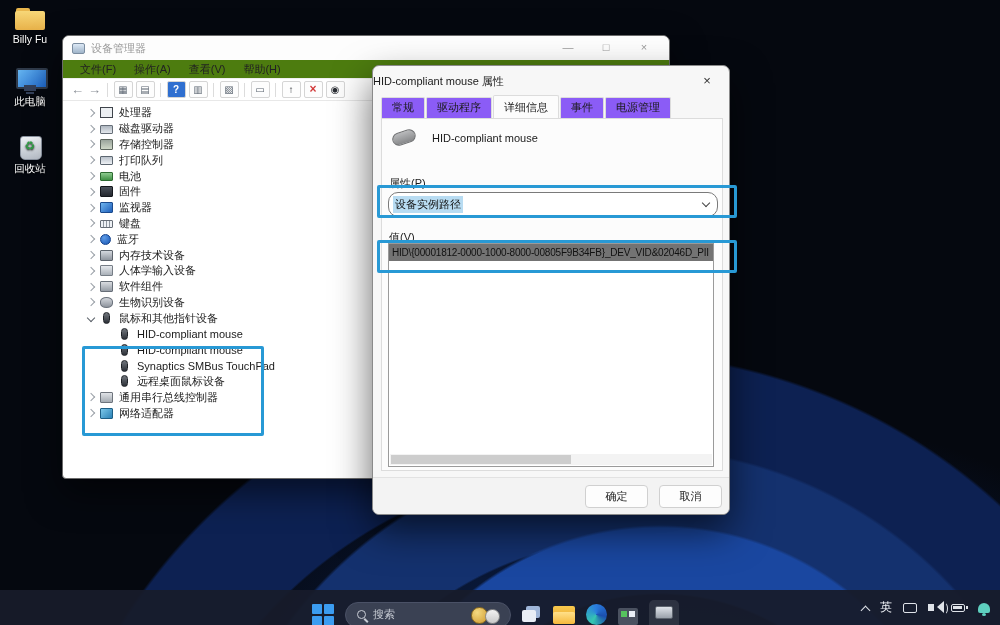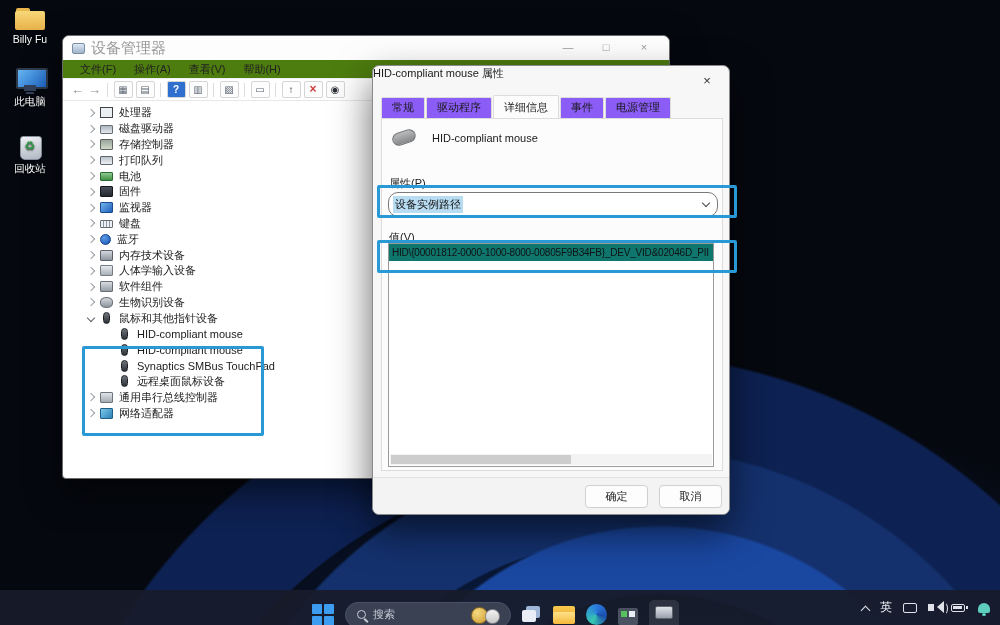--- a/index.html
+++ b/index.html
@@ -34,21 +34,21 @@
     color:#2f9e44; font-size:12px; line-height:16px; }
 
   
   .dm-window { position:absolute; left:62px; top:35px; width:608px; height:444px;
     background:#fff; border:1px solid #6b6b6b; border-radius:7px 7px 4px 4px;
     box-shadow:0 14px 34px rgba(0,0,0,.55); }
   .dm-titlebar { position:absolute; left:0; top:0; right:0; height:24px; background:#fdfdfd;
     border-radius:7px 7px 0 0; display:flex; align-items:center; padding-left:9px; }
   .dm-title-icon { width:13px; height:11px; border:1.5px solid #7b8da0; border-radius:2px;
     background:linear-gradient(#dce8f5,#9fb4c9); margin-right:6px; }
-  .dm-title-text { font-size:15px; color:#9a9a9a; }
+  .dm-title-text { font-size:11px; color:#9a9a9a; }
   .dm-controls { position:absolute; right:6px; top:0; height:24px; display:flex; }
   .dm-ctrl { width:38px; height:24px; text-align:center; line-height:22px; font-size:11px; color:#9a9a9a; }
   .dm-menubar { position:absolute; left:0; top:24px; right:0; height:19px; background:#4d7c0f; display:flex;
     align-items:center; padding-left:8px; border-bottom:1px solid #f0f0f0; }
   .dm-menu { font-size:11px; color:#222; padding:0 9px; }
   .dm-toolbar { position:absolute; left:0; top:43px; right:0; height:22px; background:#fff; display:flex;
     align-items:center; padding-left:6px; border-bottom:1px solid #e8e8e8; }
   .tb-nav { font-size:13px; color:#8a8f96; width:17px; text-align:center; font-weight:bold; }
   .tb-sep { width:1px; height:14px; background:#dcdcdc; margin:0 4px; }
   .tb-btn { width:19px; height:17px; border:1px solid #d5d5d5; background:#fdfdfd; border-radius:2px;
@@ -84,21 +84,21 @@
   .ic-component { background:linear-gradient(#d9dce1,#959ca5); border:1px solid #676e78; }
   .ic-biometric { background:linear-gradient(#d2d6dc,#8f959e); border:1px solid #6b727c; border-radius:50% / 40%; }
   .ic-sound { background:linear-gradient(#c9cdd3,#82888f); border:1px solid #575d64; }
   .ic-mouse { width:7px; height:12px; border-radius:3.5px; background:linear-gradient(#70757c,#2d3138); border:1px solid #1d2126; margin-left:3px; margin-right:9px; }
   .ic-usb { background:linear-gradient(#e0e3e7,#a5abb2); border:1px solid #6e747c; }
   .ic-network { background:linear-gradient(135deg,#7cc8ea,#2b82b6); border:1px solid #1d5f86; }
 
   
   .dlg { position:absolute; left:372px; top:65px; width:358px; height:450px; background:#f7f7f7;
     border:1px solid #8a8a8a; border-radius:7px; box-shadow:0 16px 38px rgba(0,0,0,.6); }
-  .dlg-titlebar { position:absolute; left:0; top:0; right:0; height:30px; display:flex; 
+  .dlg-titlebar { position:absolute; left:0; top:0; right:0; height:30px; display:flex; align-items:center;
     }
   .dlg-title { font-size:11px; color:#1a1a1a; }
   .dlg-close { position:absolute; right:10px; top:4px; width:24px; height:22px; text-align:center;
     line-height:21px; font-size:13px; color:#333; }
   .dlg-tabs { position:absolute; left:8px; top:33px; height:19px; display:flex; align-items:flex-end; }
   .dlg-tab { font-size:11px; color:#1a1a1a; padding:2px 10px 3px 10px; border:1px solid #dcdcdc;
     border-bottom:none; background:#8b5cf6; margin-right:1px; border-radius:2px 2px 0 0; }
   .dlg-tab.active { background:#fcfcfc; padding-top:4px; position:relative; z-index:3; }
   .dlg-panel { position:absolute; left:8px; top:52px; width:342px; height:353px; background:#fcfcfc;
     border:1px solid #dcdcdc; z-index:2; }
@@ -108,21 +108,21 @@
   .dev-name { font-size:11px; color:#1a1a1a; }
   .prop-label { position:absolute; left:7px; top:57px; font-size:11px; color:#1a1a1a; }
   .combo { position:absolute; left:6px; top:73px; width:330px; height:25px; background:#fff;
     border:1px solid #7a7a7a; border-radius:10px; display:flex; align-items:center; padding-left:4px; }
   .combo-text { font-size:11px; color:#111; background:#b8dcf2; padding:1px 2px; }
   .combo-chev { position:absolute; right:8px; top:7px; width:6px; height:6px; border-right:1.4px solid #444;
     border-bottom:1.4px solid #444; transform:rotate(45deg); }
   .val-label { position:absolute; left:7px; top:111px; font-size:11px; color:#1a1a1a; }
   .val-list { position:absolute; left:6px; top:124px; width:326px; height:224px; background:#fff;
     border:1px solid #9a9a9a; overflow:hidden; }
-  .val-row { height:17px; line-height:17px; background:#0f766e; font-size:10px; color:#111;
+  .val-row { height:17px; line-height:17px; background:#737373; font-size:10px; color:#111;
     white-space:nowrap; overflow:hidden; padding-left:3px; letter-spacing:-0.2px; }
   .hscroll { position:absolute; left:1px; right:1px; bottom:1px; height:11px; background:#f3f3f3; }
   .hthumb { position:absolute; left:1px; top:1px; width:56%; height:9px; background:#cdcdcd; }
   .dlg-footer { position:absolute; left:0; right:0; bottom:0; height:37px; background:#f3f3f3;
     border-top:1px solid #e2e2e2; border-radius:0 0 7px 7px; }
   .dlg-btn { position:absolute; top:7px; width:63px; height:23px; background:#fdfdfd;
     border:1px solid #d0d0d0; border-radius:4px; font-size:11px; color:#1a1a1a; text-align:center;
     line-height:21px; }
   .btn-ok { left:212px; }
   .btn-cancel { left:286px; }

